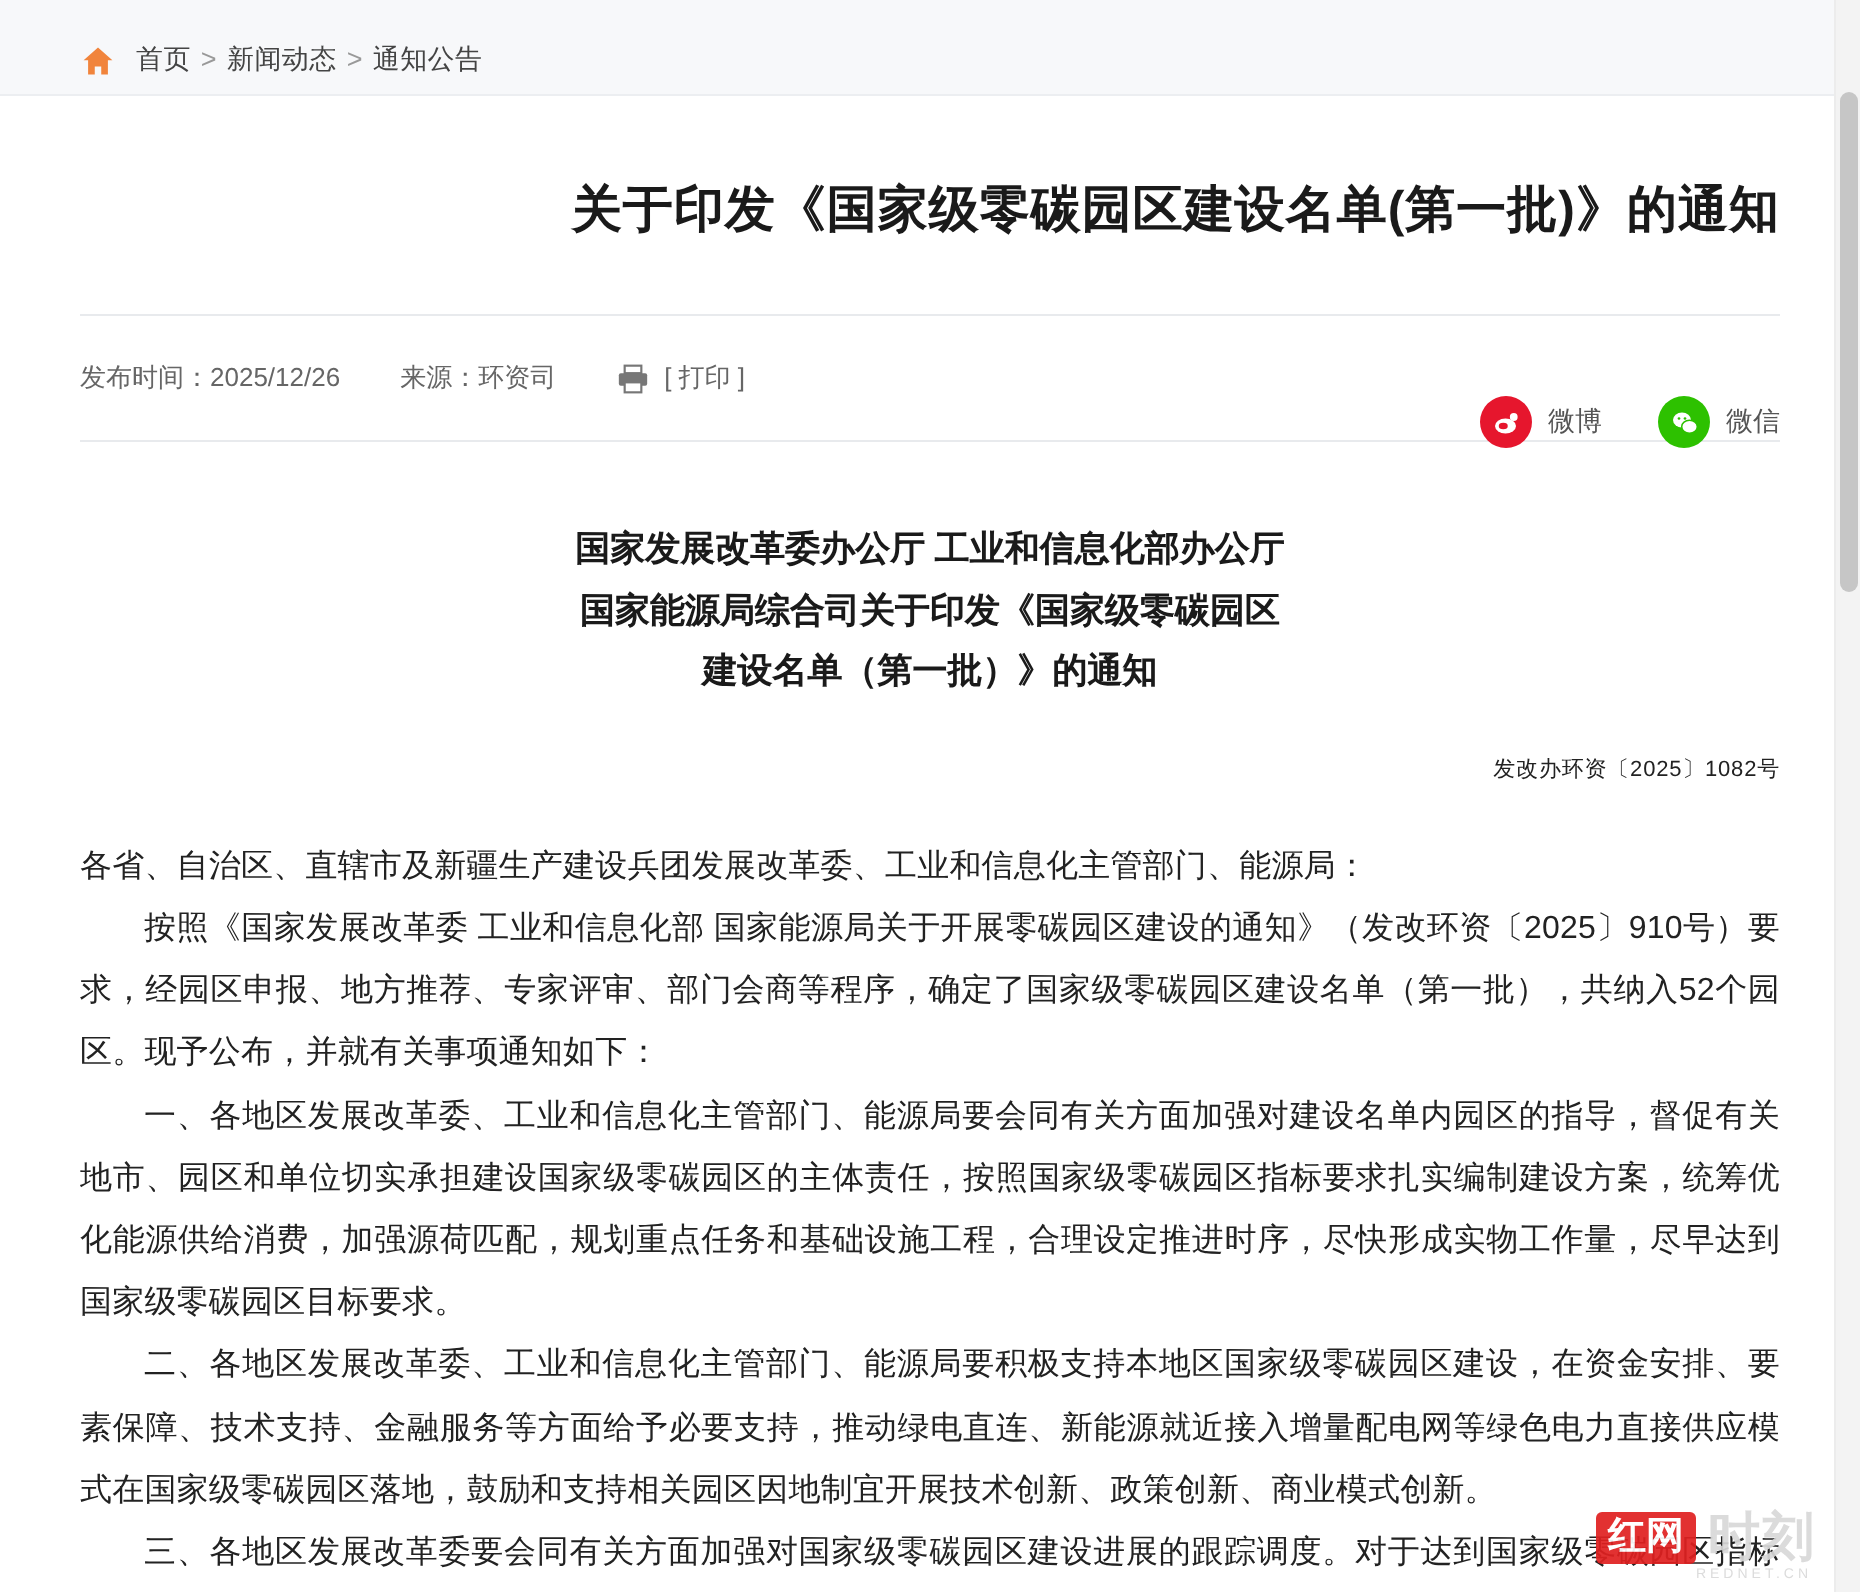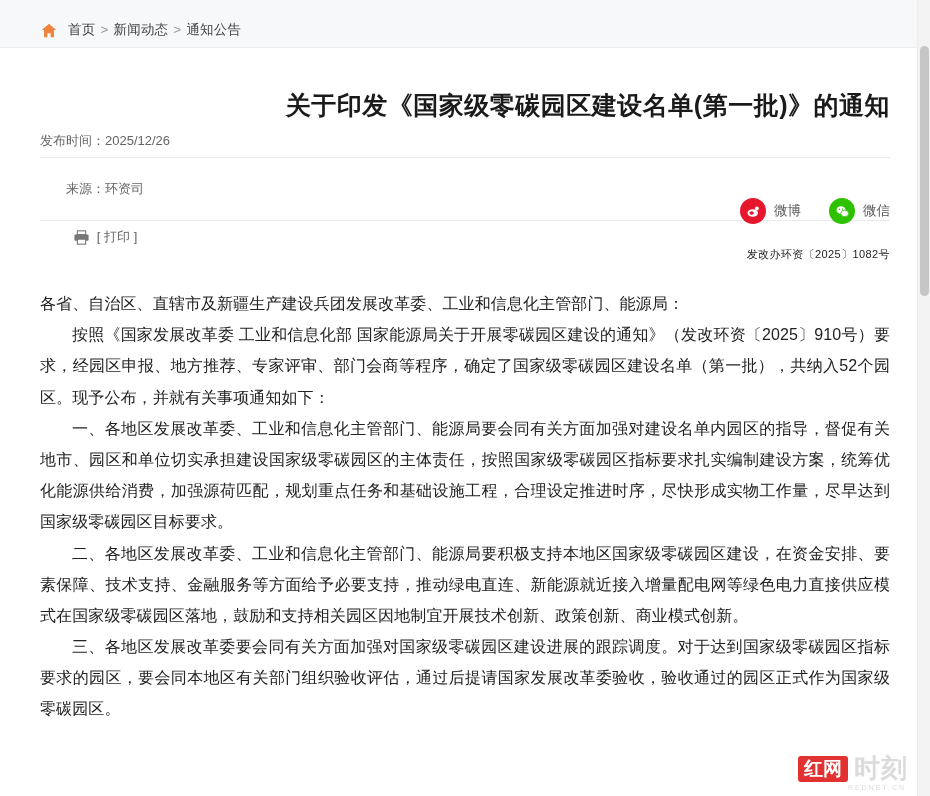--- a/index.html
+++ b/index.html
@@ -72,23 +72,22 @@
     border-top: 1px solid #e8eaed;
     border-bottom: 1px solid #e8eaed;
     height: 62px;
     display: flex;
     align-items: center;
     font-size: 13px;
     color: #666;
   }
   .meta-left {
     display: flex;
-    align-items: center;
+    align-items: flex-end;
     gap: 30px;
-    flex-direction: column;
   }
   .meta-item { white-space: nowrap; }
   .print-item {
     display: flex;
     align-items: center;
     gap: 7px;
     color: #666;
   }
   .printer-icon {
     width: 17px;
@@ -257,20 +256,25 @@
             <ellipse cx="13" cy="12.5" rx="5.2" ry="4.3" fill="#fff" stroke="#2dc100" stroke-width="1"></ellipse>
             <circle cx="6" cy="7" r="0.9" fill="#2dc100"></circle>
             <circle cx="10" cy="7" r="0.9" fill="#2dc100"></circle>
           </svg>
         </span>
         <span>微信</span>
       </span>
     </div>
   </div>
 
+  <div class="doc-heading">
+    <div>国家发展改革委办公厅 工业和信息化部办公厅</div>
+    <div>国家能源局综合司关于印发《国家级零碳园区</div>
+    <div>建设名单（第一批）》的通知</div>
+  </div>
 
   <div class="doc-number">发改办环资〔2025〕1082号</div>
 
   <div class="doc-body">
     <p>各省、自治区、直辖市及新疆生产建设兵团发展改革委、工业和信息化主管部门、能源局：</p>
     <p class="indent">按照《国家发展改革委 工业和信息化部 国家能源局关于开展零碳园区建设的通知》（发改环资〔2025〕910号）要求，经园区申报、地方推荐、专家评审、部门会商等程序，确定了国家级零碳园区建设名单（第一批），共纳入52个园区。现予公布，并就有关事项通知如下：</p>
     <p class="indent">一、各地区发展改革委、工业和信息化主管部门、能源局要会同有关方面加强对建设名单内园区的指导，督促有关地市、园区和单位切实承担建设国家级零碳园区的主体责任，按照国家级零碳园区指标要求扎实编制建设方案，统筹优化能源供给消费，加强源荷匹配，规划重点任务和基础设施工程，合理设定推进时序，尽快形成实物工作量，尽早达到国家级零碳园区目标要求。</p>
     <p class="indent">二、各地区发展改革委、工业和信息化主管部门、能源局要积极支持本地区国家级零碳园区建设，在资金安排、要素保障、技术支持、金融服务等方面给予必要支持，推动绿电直连、新能源就近接入增量配电网等绿色电力直接供应模式在国家级零碳园区落地，鼓励和支持相关园区因地制宜开展技术创新、政策创新、商业模式创新。</p>
     <p class="indent">三、各地区发展改革委要会同有关方面加强对国家级零碳园区建设进展的跟踪调度。对于达到国家级零碳园区指标要求的园区，要会同本地区有关部门组织验收评估，通过后提请国家发展改革委验收，验收通过的园区正式作为国家级零碳园区。</p>
 

